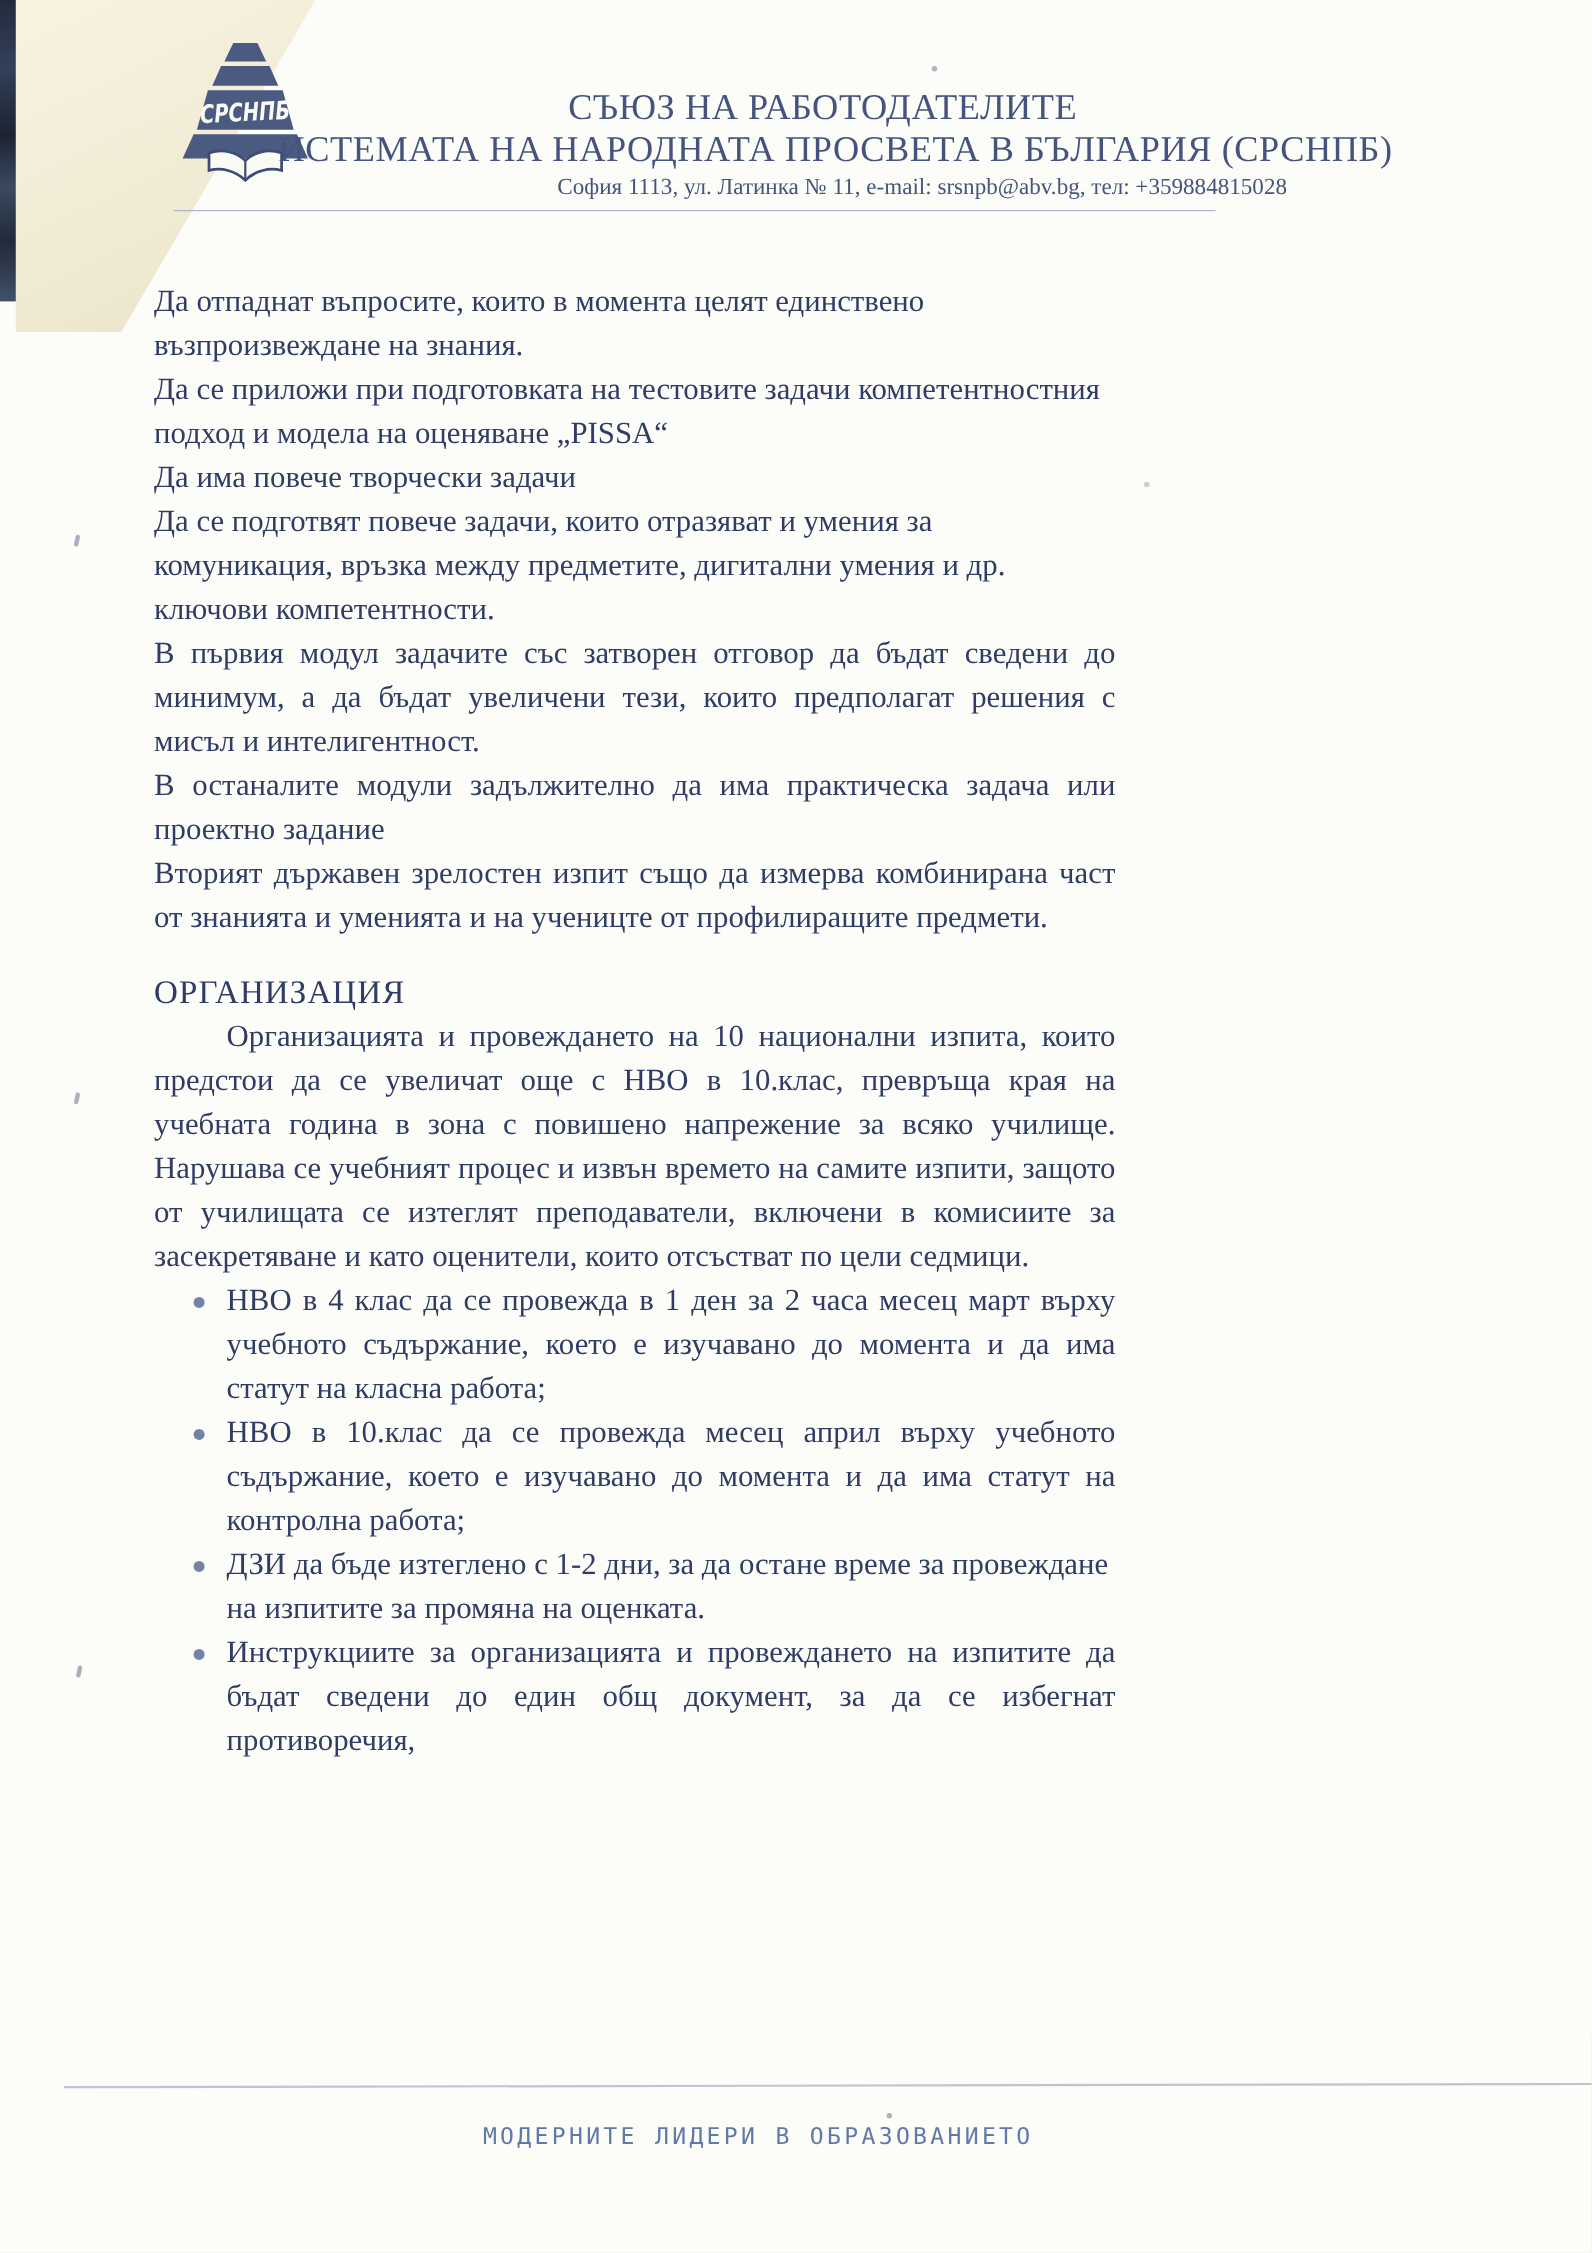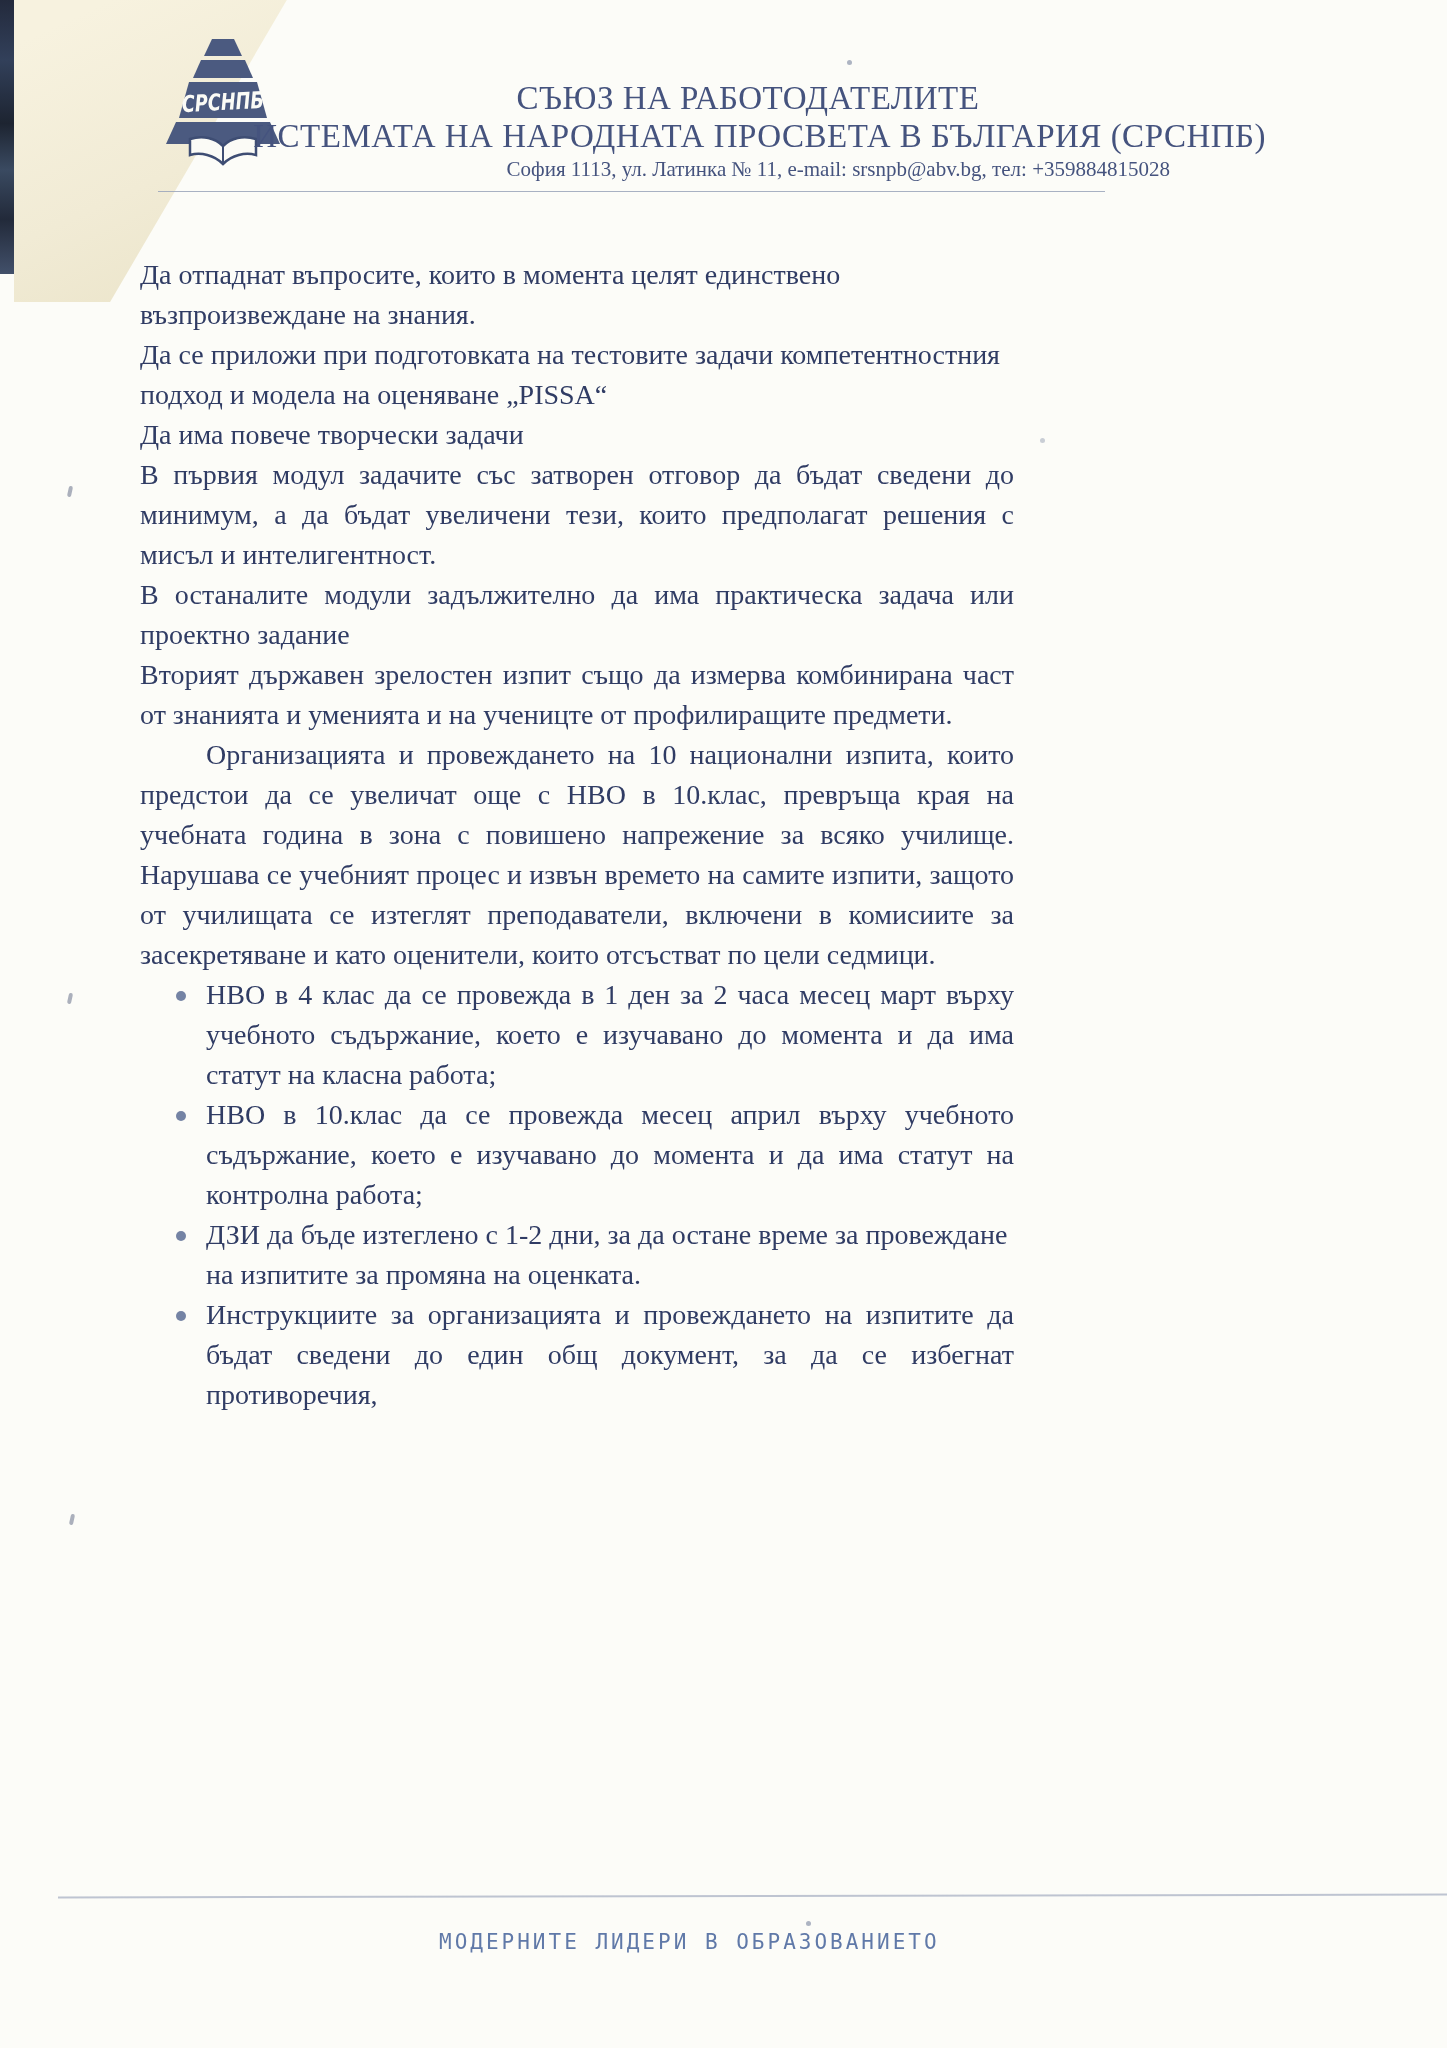--- a/index.html
+++ b/index.html
@@ -68,24 +68,26 @@
     <div class="org1">СЪЮЗ НА РАБОТОДАТЕЛИТЕ</div>
     <div class="org2">ИСТЕМАТА НА НАРОДНАТА ПРОСВЕТА В БЪЛГАРИЯ (СРСНПБ)</div>
     <div class="contact">София 1113, ул. Латинка № 11, e-mail: srsnpb@abv.bg, тел: +359884815028</div>
     <div class="hr"></div>
   </header>
 
   <main>
     <p class="rag">Да отпаднат въпросите, които в момента целят единствено възпроизвеждане на знания.</p>
     <p class="rag">Да се приложи при подготовката на тестовите задачи компетентностния подход и модела на оценяване „PISSA“</p>
     <p class="rag">Да има повече творчески задачи</p>
+    <p class="rag">Да се подготвят повече задачи, които отразяват и умения за комуникация, връзка между предметите, дигитални умения и др. ключови компетентности.</p>
     <p>В първия модул задачите със затворен отговор да бъдат сведени до минимум, а да бъдат увеличени тези, които предполагат решения с мисъл и интелигентност.</p>
     <p>В останалите модули задължително да има практическа задача или проектно задание</p>
     <p>Вторият държавен зрелостен изпит също да измерва комбинирана част от знанията и уменията и на ученицте от профилиращите предмети.</p>
 
+    <h2 class="org">ОРГАНИЗАЦИЯ</h2>
     <p class="indent">Организацията и провеждането на 10 национални изпита, които предстои да се увеличат още с НВО в 10.клас, превръща края на учебната година в зона с повишено напрежение за всяко училище. Нарушава се учебният процес и извън времето на самите изпити, защото от училищата се изтеглят преподаватели, включени в комисиите за засекретяване и като оценители, които отсъстват по цели седмици.</p>
 
     <ul>
       <li><span class="under"></span><span>НВО в 4 клас да се провежда в 1 ден за 2 часа месец март върху учебното съдържание, което е изучавано до момента и да има статут на класна работа;</span></li>
       <li><span class="under"></span><span>НВО в 10.клас да се провежда месец април върху учебното съдържание, което е изучавано до момента и да има статут на контролна работа;</span></li>
       <li class="rag"><span class="under"></span><span>ДЗИ да бъде изтеглено с 1-2 дни, за да остане време за провеждане на изпитите за промяна на оценката.</span></li>
       <li class="stretch"><span class="under"></span><span>Инструкциите за организацията и провеждането на изпитите да бъдат сведени до един общ документ, за да се избегнат противоречия,</span></li>
     </ul>
   </main>
 

